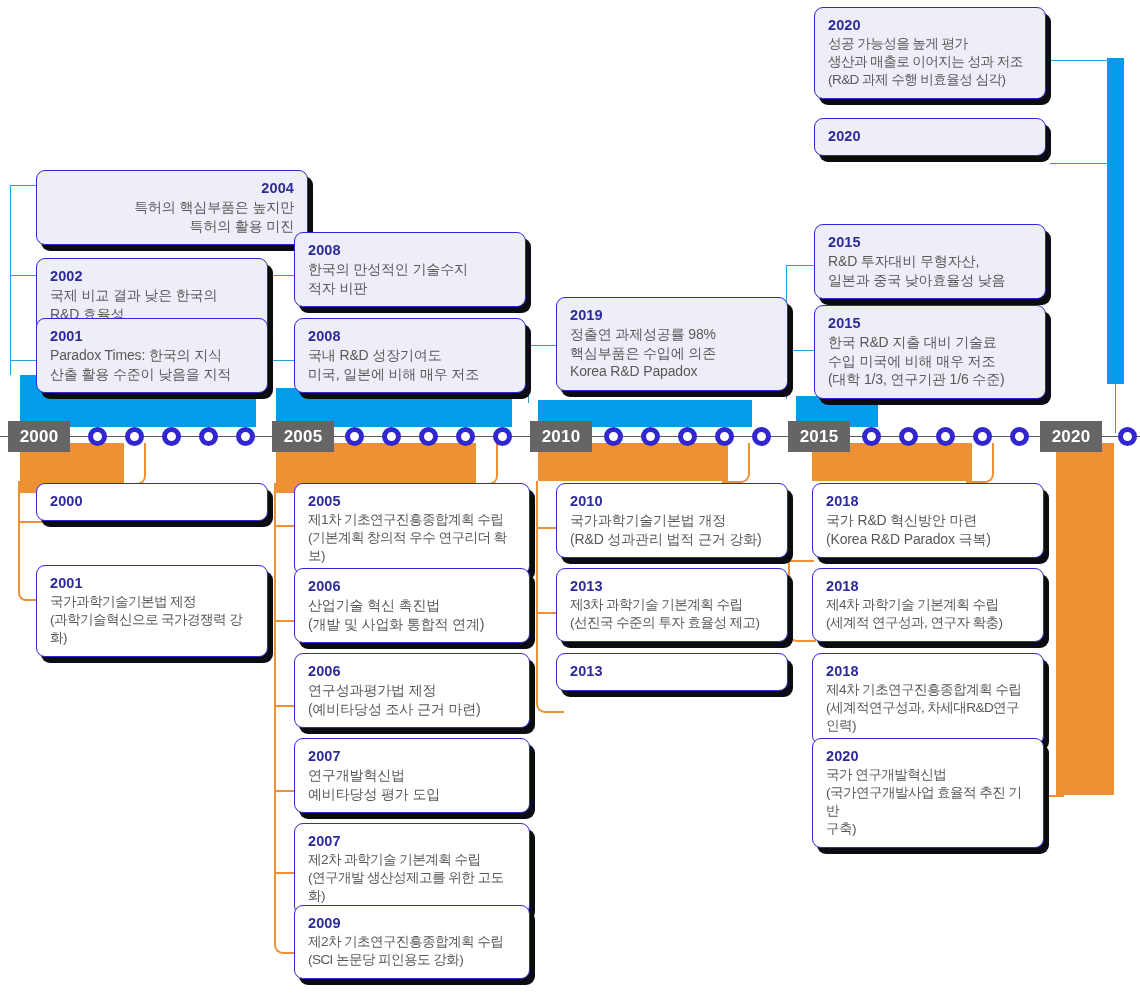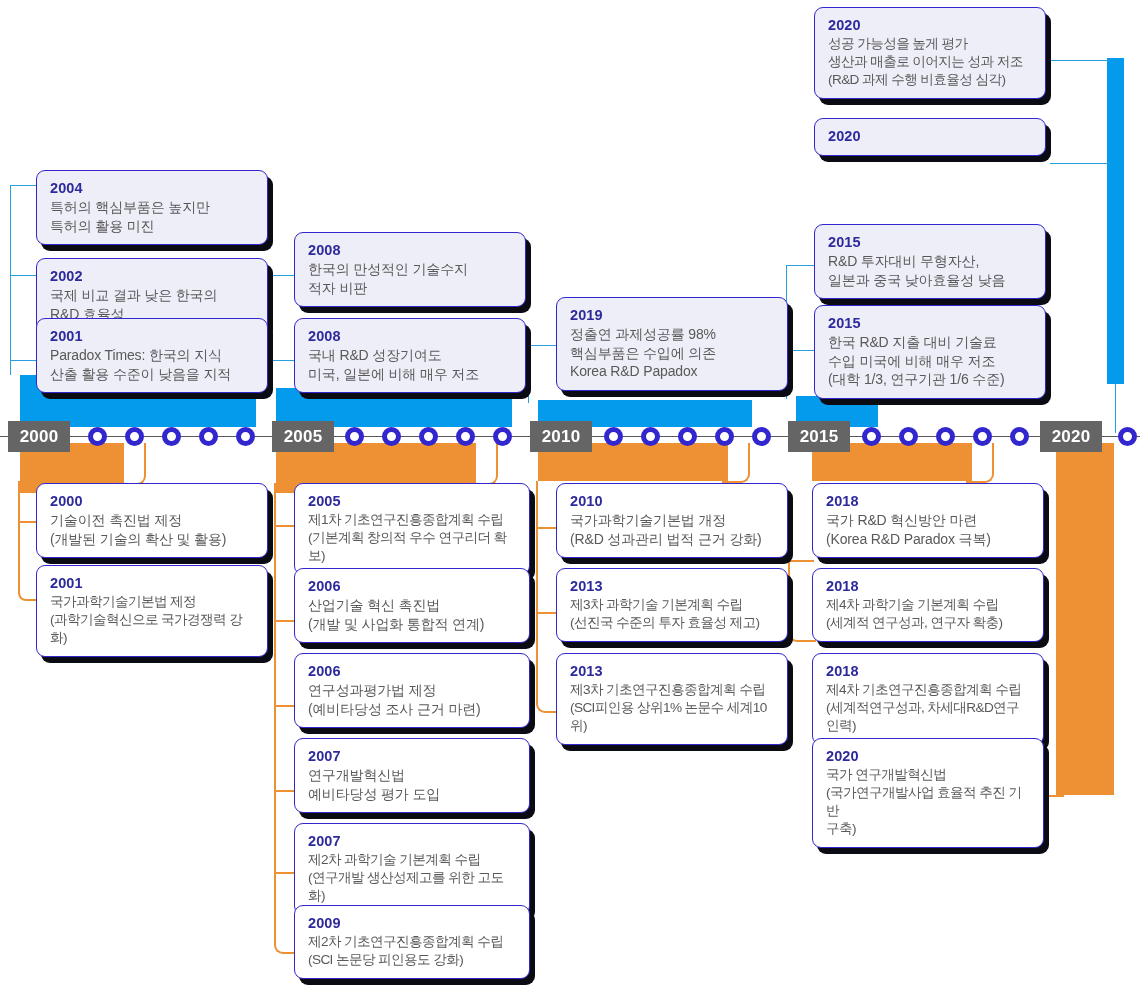--- a/index.html
+++ b/index.html
@@ -201,21 +201,21 @@
   <div class="elbow-or" style="left:536px;top:481px;width:26px;height:230px;border:none;border-left:2px solid #ed9134;border-bottom:2px solid #ed9134;border-radius:0 0 0 9px;"></div>
   <div class="elbow-or" style="left:722px;top:443px;width:26px;height:38px;border:none;border-right:2px solid #ed9134;border-bottom:2px solid #ed9134;border-radius:0 0 9px 0;"></div>
   <div class="conn conn-h-or" style="left:538px;top:527px;width:24px;"></div>
   <div class="conn conn-h-or" style="left:538px;top:612px;width:24px;"></div>
 
   <div class="elbow-or" style="left:788px;top:560px;width:26px;height:80px;border:none;border-left:2px solid #ed9134;border-bottom:2px solid #ed9134;border-radius:0 0 0 9px;"></div>
   <div class="conn conn-h-or" style="left:790px;top:560px;width:24px;"></div>
   <div class="elbow-or" style="left:966px;top:443px;width:26px;height:38px;border:none;border-right:2px solid #ed9134;border-bottom:2px solid #ed9134;border-radius:0 0 9px 0;"></div>
   <div class="conn conn-h-or" style="left:1042px;top:795px;width:22px;"></div>
 
-  <div class="card top-card" style="left:36px;top:170px;width:232px;">
+  <div class="card top-card" style="left:36px;top:170px;width:272px;text-align:right;">
     <span class="yr">2004</span>
     <span class="body">특허의 핵심부품은 높지만
 특허의 활용 미진</span>
   </div>
   <div class="card top-card" style="left:36px;top:258px;width:232px;">
     <span class="yr">2002</span>
     <span class="body">국제 비교 결과 낮은 한국의
 R&amp;D 효율성</span>
   </div>
   <div class="card top-card" style="left:36px;top:318px;width:232px;">
@@ -258,22 +258,20 @@
   </div>
   <div class="card top-card" style="left:814px;top:305px;width:232px;">
     <span class="yr">2015</span>
     <span class="body">한국 R&amp;D 지출 대비 기술료
 수입 미국에 비해 매우 저조
 (대학 1/3, 연구기관 1/6 수준)</span>
   </div>
 
   <div class="card bottom-card" style="left:36px;top:483px;width:232px;">
     <span class="yr">2000</span>
-    <span class="body">기술이전 촉진법 제정
-(개발된 기술의 확산 및 활용)</span>
   </div>
   <div class="card bottom-card tight" style="left:36px;top:565px;width:232px;">
     <span class="yr">2001</span>
     <span class="body">국가과학기술기본법 제정
 (과학기술혁신으로 국가경쟁력 강화)</span>
   </div>
 
   <div class="card bottom-card tight" style="left:294px;top:483px;width:236px;">
     <span class="yr">2005</span>
     <span class="body">제1차 기초연구진흥종합계획 수립
@@ -310,22 +308,20 @@
     <span class="body">국가과학기술기본법 개정
 (R&amp;D 성과관리 법적 근거 강화)</span>
   </div>
   <div class="card bottom-card tight" style="left:556px;top:568px;width:232px;">
     <span class="yr">2013</span>
     <span class="body">제3차 과학기술 기본계획 수립
 (선진국 수준의 투자 효율성 제고)</span>
   </div>
   <div class="card bottom-card tight" style="left:556px;top:653px;width:232px;">
     <span class="yr">2013</span>
-    <span class="body">제3차 기초연구진흥종합계획 수립
-(SCI피인용 상위1% 논문수 세계10위)</span>
   </div>
 
   <div class="card bottom-card" style="left:812px;top:483px;width:232px;">
     <span class="yr">2018</span>
     <span class="body">국가 R&amp;D 혁신방안 마련
 (Korea R&amp;D Paradox 극복)</span>
   </div>
   <div class="card bottom-card tight" style="left:812px;top:568px;width:232px;">
     <span class="yr">2018</span>
     <span class="body">제4차 과학기술 기본계획 수립

